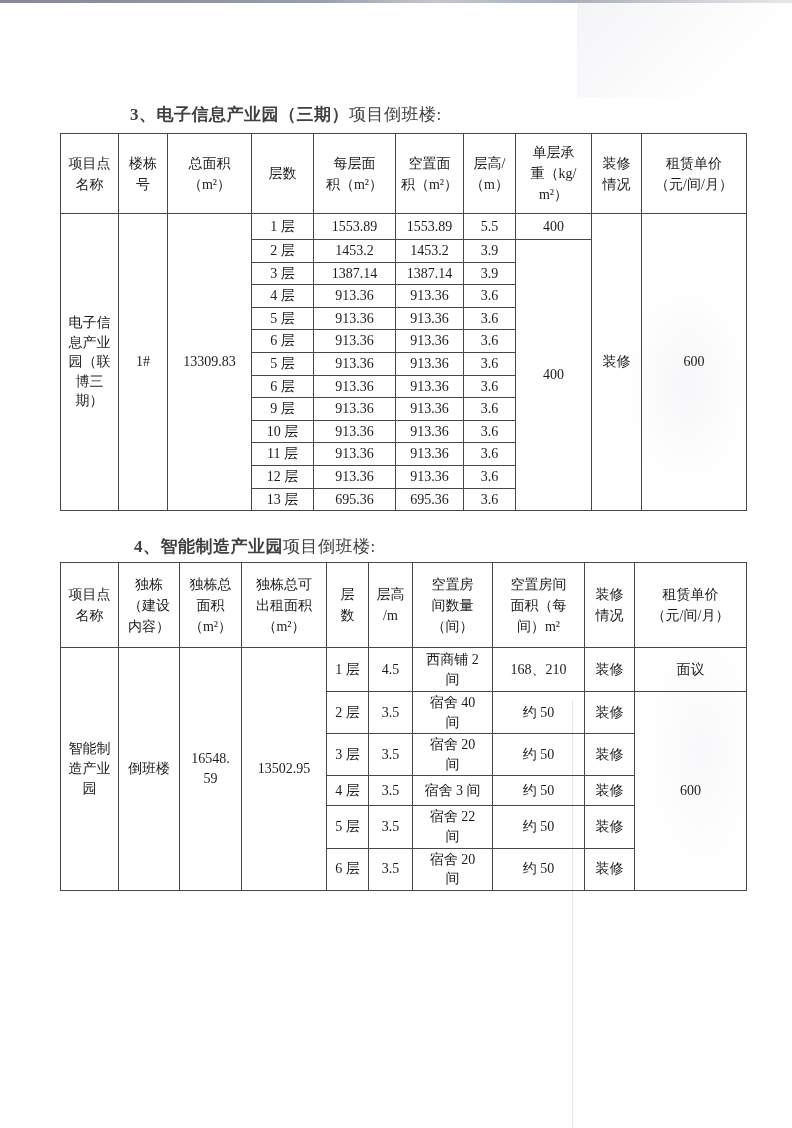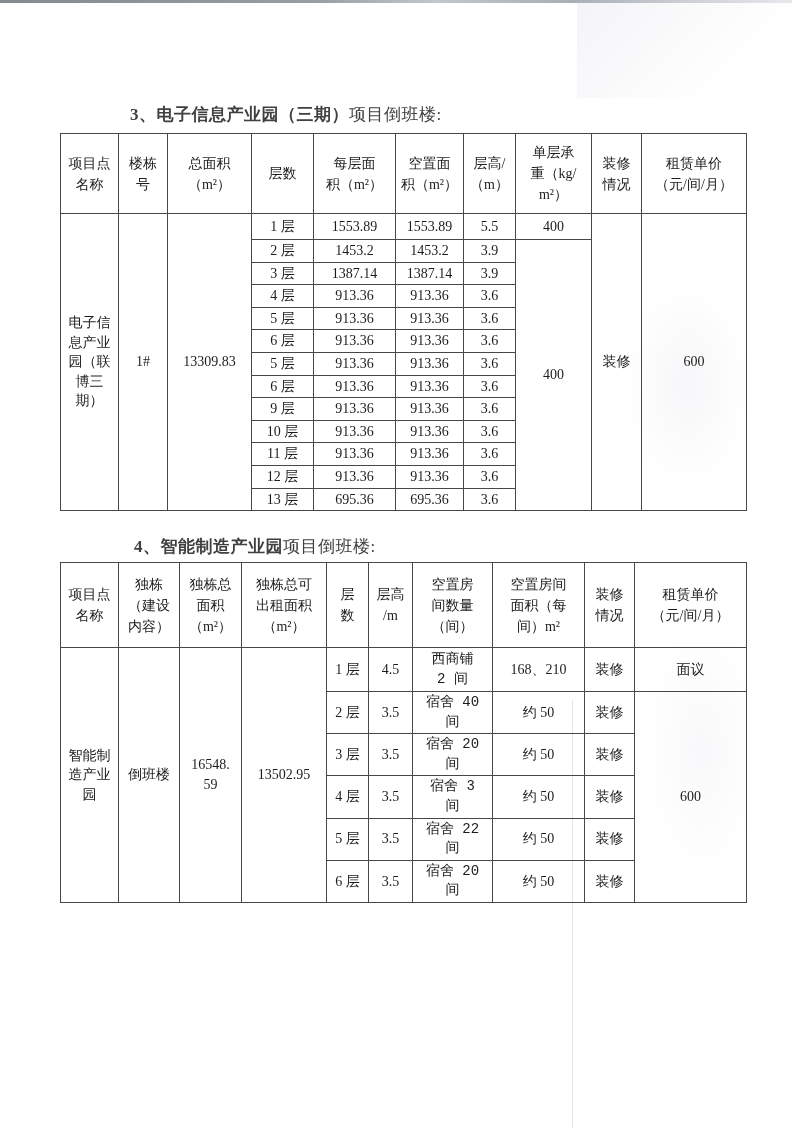--- a/index.html
+++ b/index.html
@@ -36,21 +36,21 @@
   .t th,.t td{
     border:1px solid #474747;text-align:center;vertical-align:middle;
     font-size:14px;font-weight:400;padding:1px 2px;color:#1c1c1c;
   }
   .t th{white-space:pre-line;line-height:1.5;}
   .t td{line-height:1.4;}
   #t1 thead tr{height:80px;}
   #t1 tbody tr{height:21px;}
   #t1 tbody tr:first-child{height:26px;}
   #t2 thead tr{height:85px;}
-  .nw{display:inline-block;max-width:58px;font-family:Liberation Mono, monospace;}          
+  .nw{display:inline-block;max-width:58px;}          
   .brk{display:inline-block;max-width:45px;word-break:break-all;} 
 </style>
 </head>
 <body>
 
 <div>
   <div class="scan-top-edge"></div>
   <div class="wash1"></div>
   <div class="wash2"></div>
   <div class="wash3"></div>

